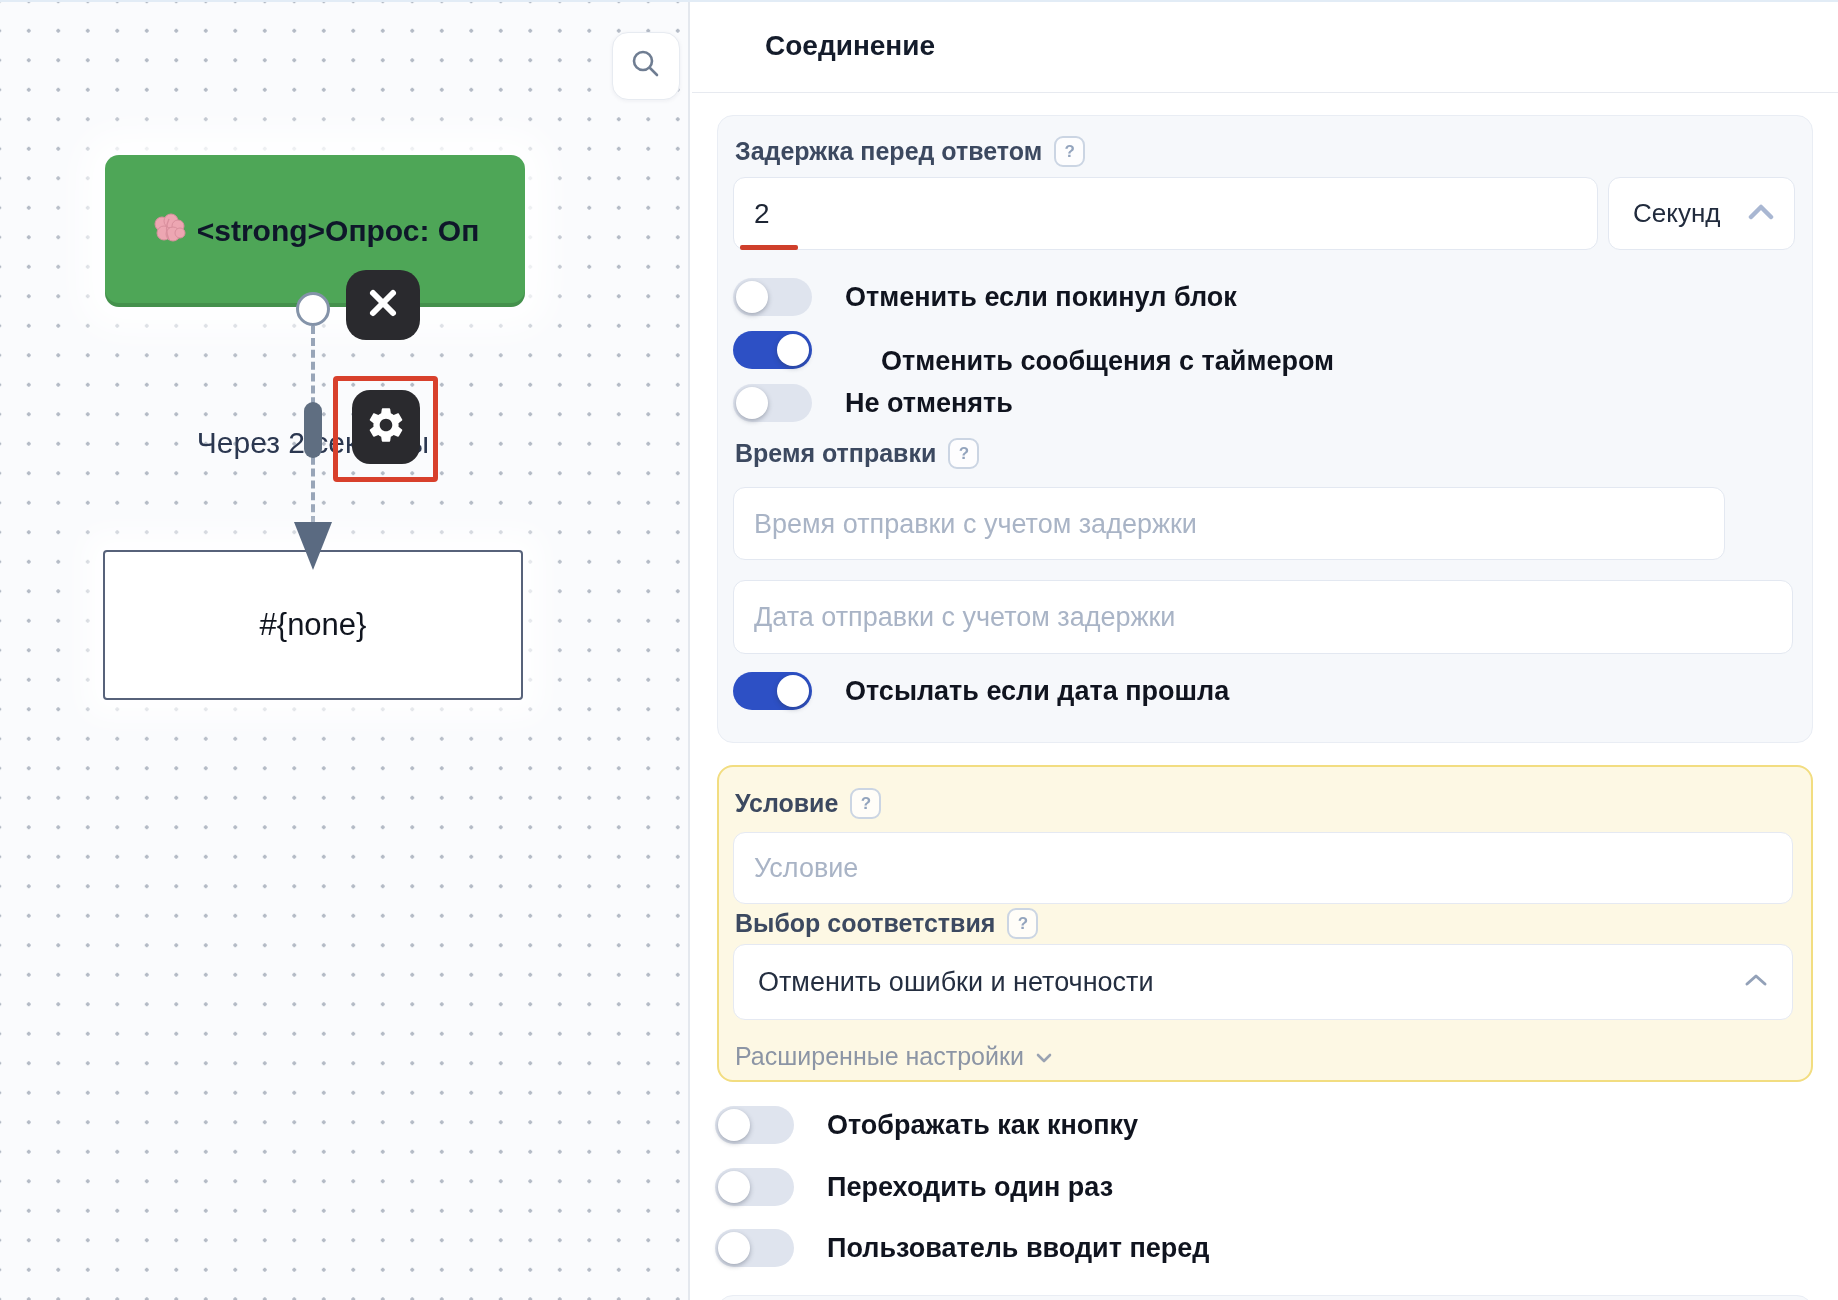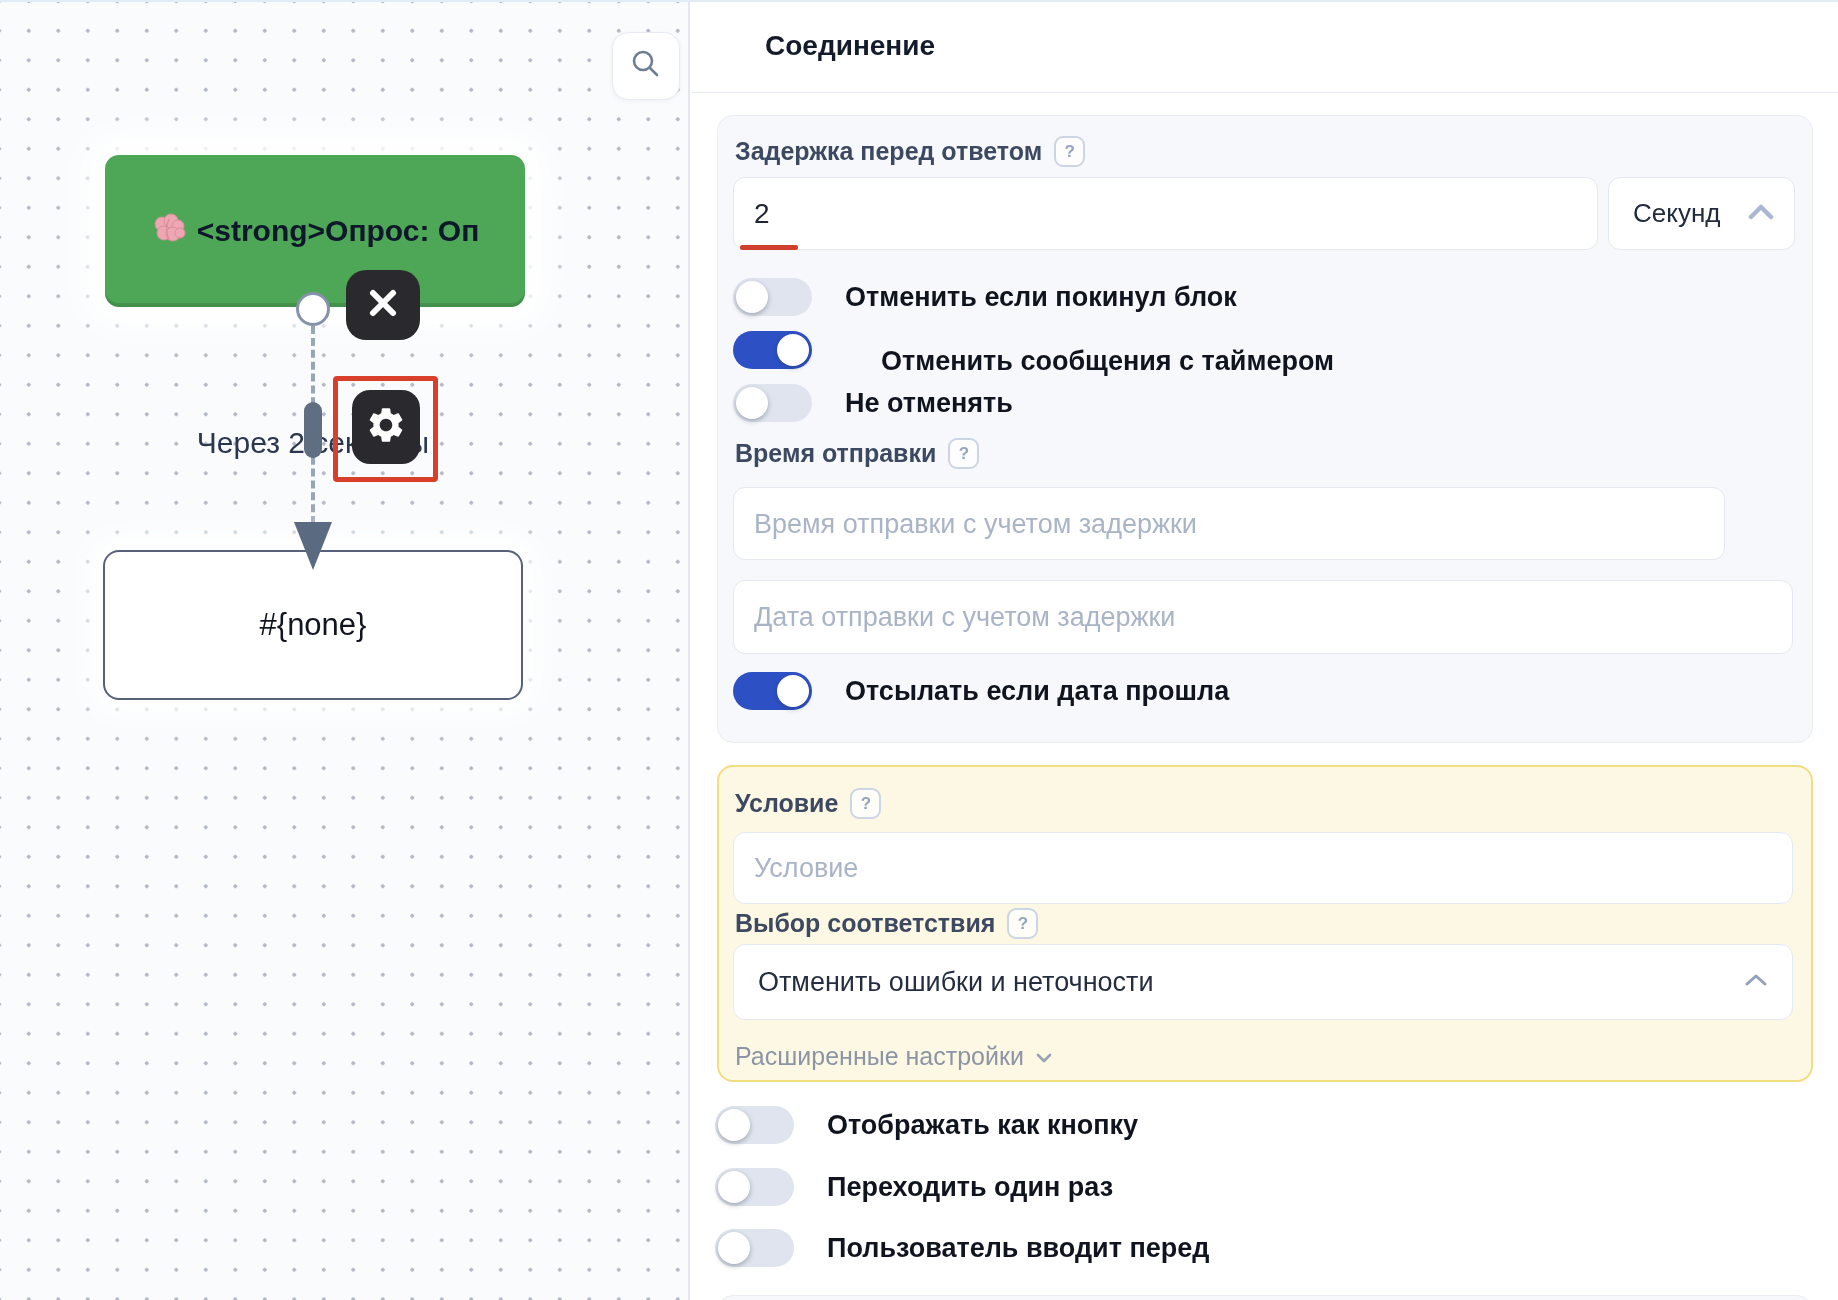--- a/index.html
+++ b/index.html
@@ -26,21 +26,21 @@
   .dash-line{position:absolute;left:311px;top:324px;height:198px;border-left:4px dashed #98a5b8;z-index:1;}
   .conn-label{position:absolute;left:150px;top:424px;width:326px;text-align:center;font-size:30px;
           font-weight:500;color:#2b3750;z-index:2;white-space:nowrap;}
   .conn-pill{position:absolute;left:304px;top:400px;width:18px;height:56px;border-radius:10px;
           background:#5f6e81;z-index:3;}
   .red-outline{position:absolute;left:333px;top:374px;width:105px;height:106px;border:5px solid #d8402c;
           border-radius:4px;box-sizing:border-box;z-index:6;pointer-events:none;}
   .arrow-head{position:absolute;left:294px;top:520px;width:0;height:0;z-index:3;
           border-left:19px solid transparent;border-right:19px solid transparent;
           border-top:48px solid #5a6a81;}
-  .target-node{position:absolute;left:103px;top:548px;width:420px;height:150px;border-radius:16px;
+  .target-node{position:absolute;left:103px;top:548px;width:420px;height:150px;border-radius:4px;
           background:#ffffff;border:2.5px solid #57627a;box-sizing:border-box;
           box-shadow:0 0 30px 18px rgba(255,255,255,.9);
           display:flex;align-items:center;justify-content:center;z-index:2;}
   .target-node .ttext{font-size:31px;font-weight:500;color:#10151f;}
   
   .panel-title{position:absolute;left:717px;top:28px;font-size:28px;font-weight:700;color:#141c2b;margin-left:48px;}
   .hdr-divider{position:absolute;left:692px;top:90px;width:1146px;height:0;border-top:1.5px solid #e7eaf0;}
   .card{position:absolute;border-radius:16px;box-sizing:border-box;}
   .card1{left:717px;top:113px;width:1096px;height:628px;background:#f6f8fb;border:1.5px solid #e9edf4;}
   .card2{left:717px;top:763px;width:1096px;height:317px;background:#fdf8e4;border:2px solid #f2dd80;}

